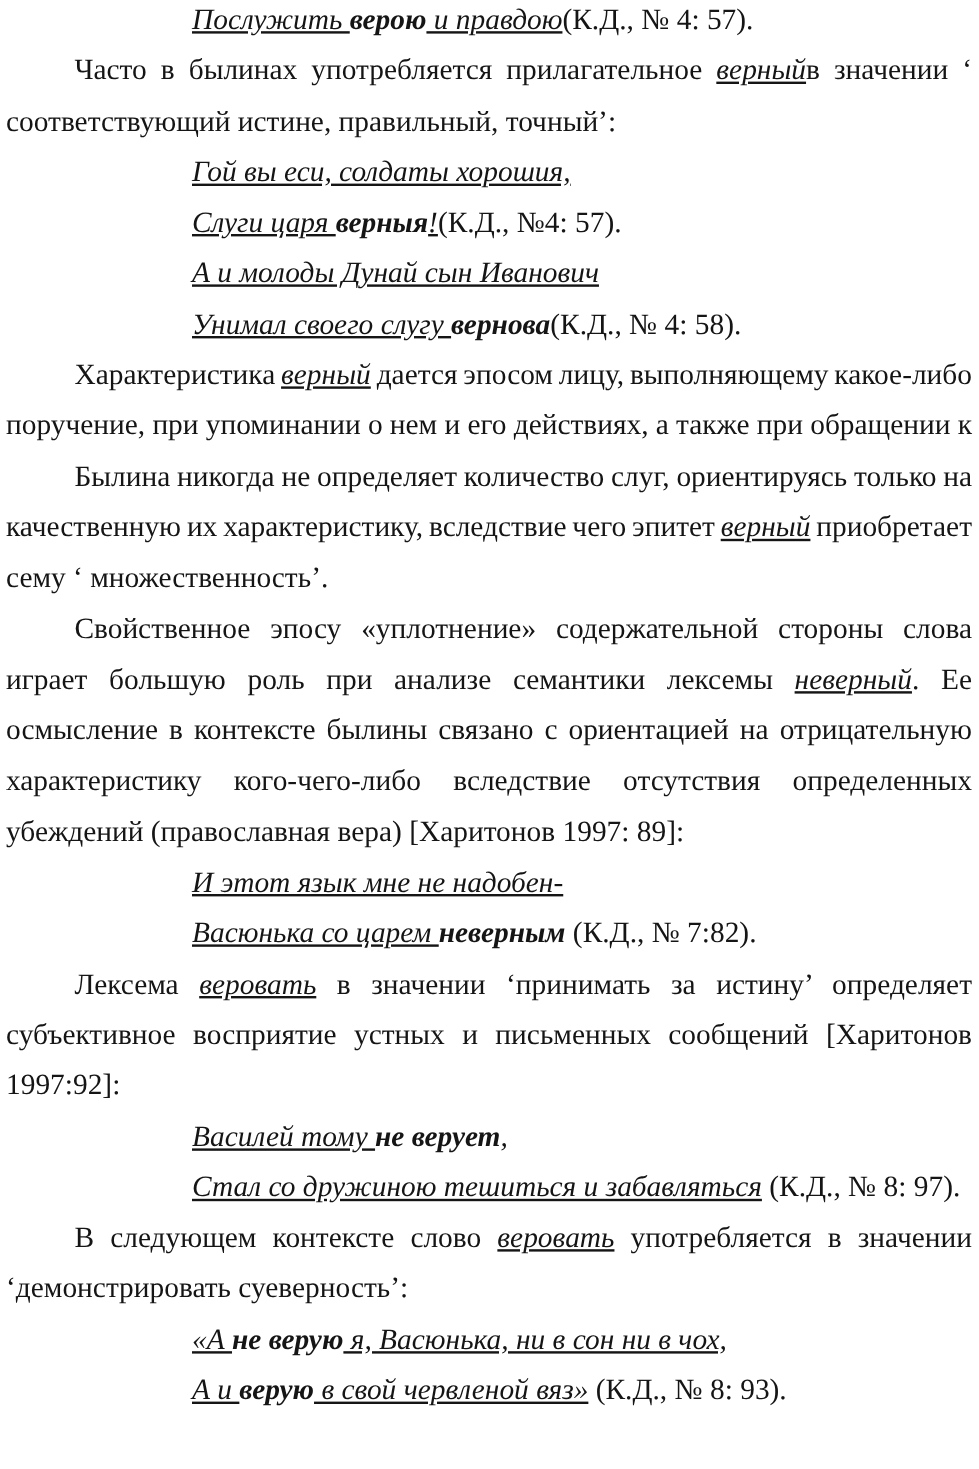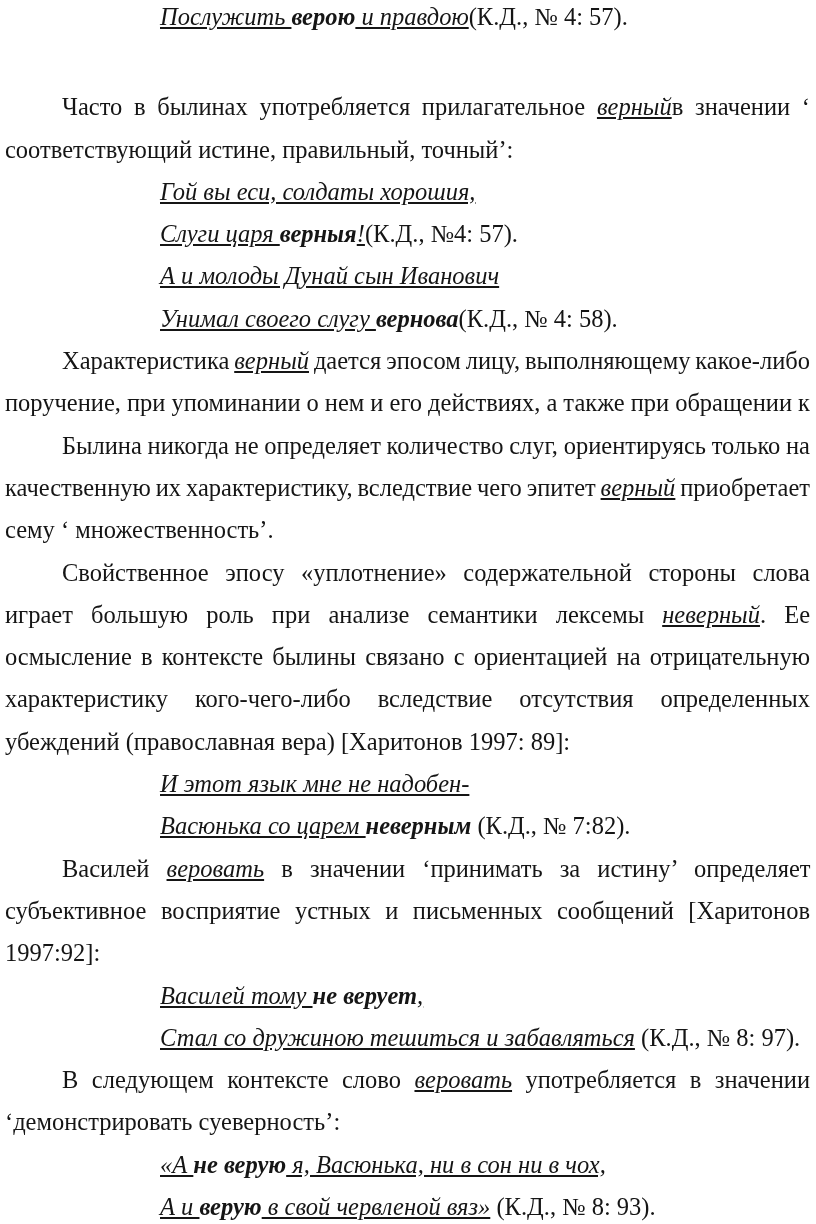--- a/index.html
+++ b/index.html
@@ -32,39 +32,39 @@
   .line.para  { text-indent: 57px; }
   .seg-r { font-style: normal; font-weight: 400; }
   .seg-i { font-style: italic; font-weight: 400; text-decoration: underline; }
   .seg-b { font-style: italic; font-weight: 700; }
 </style>
 </head>
 <body>
 
 <div class="page" style="color: rgb(21, 21, 21); background: rgb(255, 255, 255);">
     <div class="line quote"><span class="seg-i">Послужить </span><span class="seg-b">верою</span><span class="seg-i"> и правдою</span><span class="seg-r">(К.Д., № 4: 57).</span></div>
-    <div class="line para" style="word-spacing: 5.55134px; margin-top: 48px;"><span class="seg-r">Часто в былинах употребляется прилагательное </span><span class="seg-i">верный</span><span class="seg-r">в значении ‘</span></div>
+    <div class="line para" style="word-spacing: 5.55134px;"><span class="seg-r">Часто в былинах употребляется прилагательное </span><span class="seg-i">верный</span><span class="seg-r">в значении ‘</span></div>
     <div class="line body"><span class="seg-r">соответствующий истине, правильный, точный’:</span></div>
     <div class="line quote"><span class="seg-i">Гой вы еси, солдаты хорошия,</span></div>
     <div class="line quote"><span class="seg-i">Слуги царя </span><span class="seg-b">верныя</span><span class="seg-i">!</span><span class="seg-r">(К.Д., №4: 57).</span></div>
     <div class="line quote"><span class="seg-i">А и молоды Дунай сын Иванович</span></div>
     <div class="line quote"><span class="seg-i">Унимал своего слугу </span><span class="seg-b">вернова</span><span class="seg-r">(К.Д., № 4: 58).</span></div>
     <div class="line para" style="word-spacing: -1.23438px;"><span class="seg-r">Характеристика </span><span class="seg-i">верный</span><span class="seg-r"> дается эпосом лицу, выполняющему какое-либо</span></div>
     <div class="line body" style="word-spacing: -0.10026px;"><span class="seg-r">поручение, при упоминании о нем и его действиях, а также при обращении к</span></div>
     <div class="line para" style="word-spacing: -0.417969px;"><span class="seg-r">Былина никогда не определяет количество слуг, ориентируясь только на</span></div>
     <div class="line body" style="word-spacing: -1.27009px; text-align: right;"><span class="seg-r">качественную их характеристику, вследствие чего эпитет </span><span class="seg-i">верный</span><span class="seg-r"> приобретает</span></div>
     <div class="line body"><span class="seg-r">сему ‘ множественность’.</span></div>
     <div class="line para" style="word-spacing: 10.3938px;"><span class="seg-r">Свойственное эпосу «уплотнение» содержательной стороны слова</span></div>
     <div class="line body" style="word-spacing: 11.9414px; text-align: center;"><span class="seg-r">играет большую роль при анализе семантики лексемы </span><span class="seg-i">неверный</span><span class="seg-r">. Ее</span></div>
     <div class="line body" style="word-spacing: 3.04102px;"><span class="seg-r">осмысление в контексте былины связано с ориентацией на отрицательную</span></div>
     <div class="line body" style="word-spacing: 20.8047px;"><span class="seg-r">характеристику кого-чего-либо вследствие отсутствия определенных</span></div>
     <div class="line body"><span class="seg-r">убеждений (православная вера) [Харитонов 1997: 89]:</span></div>
     <div class="line quote"><span class="seg-i">И этот язык мне не надобен-</span></div>
     <div class="line quote"><span class="seg-i">Васюнька со царем </span><span class="seg-b">неверным</span><span class="seg-r"> (К.Д., № 7:82).</span></div>
-    <div class="line para" style="word-spacing: 10.9911px;"><span class="seg-r">Василей </span><span class="seg-i">веровать</span><span class="seg-r"> в значении ‘принимать за истину’ определяет</span></div>
+    <div class="line para" style="word-spacing: 10.9911px;"><span class="seg-r">Лексема </span><span class="seg-i">веровать</span><span class="seg-r"> в значении ‘принимать за истину’ определяет</span></div>
     <div class="line body" style="word-spacing: 8.39844px;"><span class="seg-r">субъективное восприятие устных и письменных сообщений [Харитонов</span></div>
     <div class="line body"><span class="seg-r">1997:92]:</span></div>
     <div class="line quote"><span class="seg-i">Василей тому </span><span class="seg-b">не верует</span><span class="seg-i">,</span></div>
     <div class="line quote"><span class="seg-i">Стал со дружиною тешиться и забавляться</span><span class="seg-r"> (К.Д., № 8: 97).</span></div>
     <div class="line para" style="word-spacing: 7.33705px;"><span class="seg-r">В следующем контексте слово </span><span class="seg-i">веровать</span><span class="seg-r"> употребляется в значении</span></div>
     <div class="line body"><span class="seg-r">‘демонстрировать суеверность’:</span></div>
     <div class="line quote"><span class="seg-i">«А </span><span class="seg-b">не верую</span><span class="seg-i"> я, Васюнька, ни в сон ни в чох,</span></div>
     <div class="line quote"><span class="seg-i">А и </span><span class="seg-b">верую</span><span class="seg-i"> в свой червленой вяз»</span><span class="seg-r"> (К.Д., № 8: 93).</span></div>
   </div>
 

